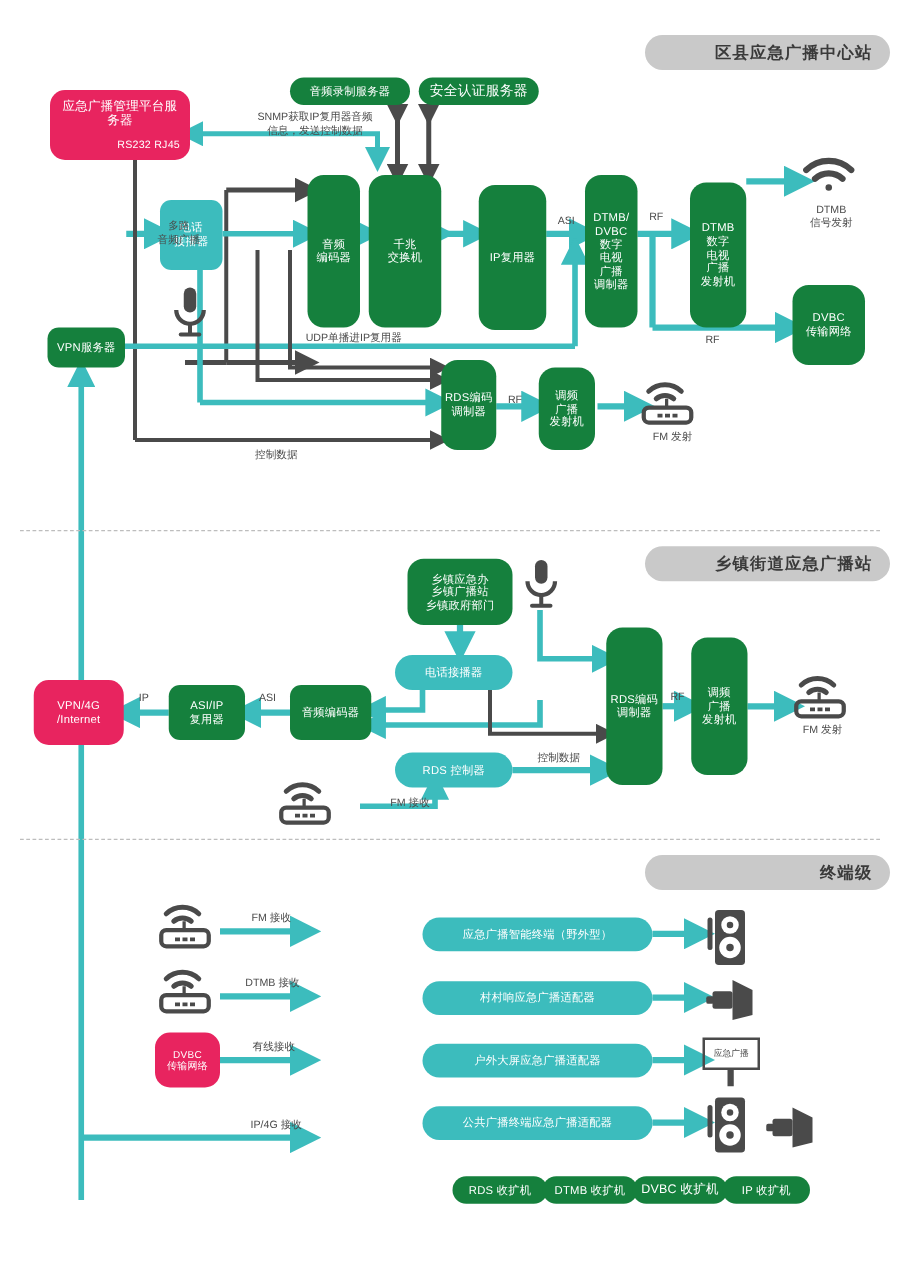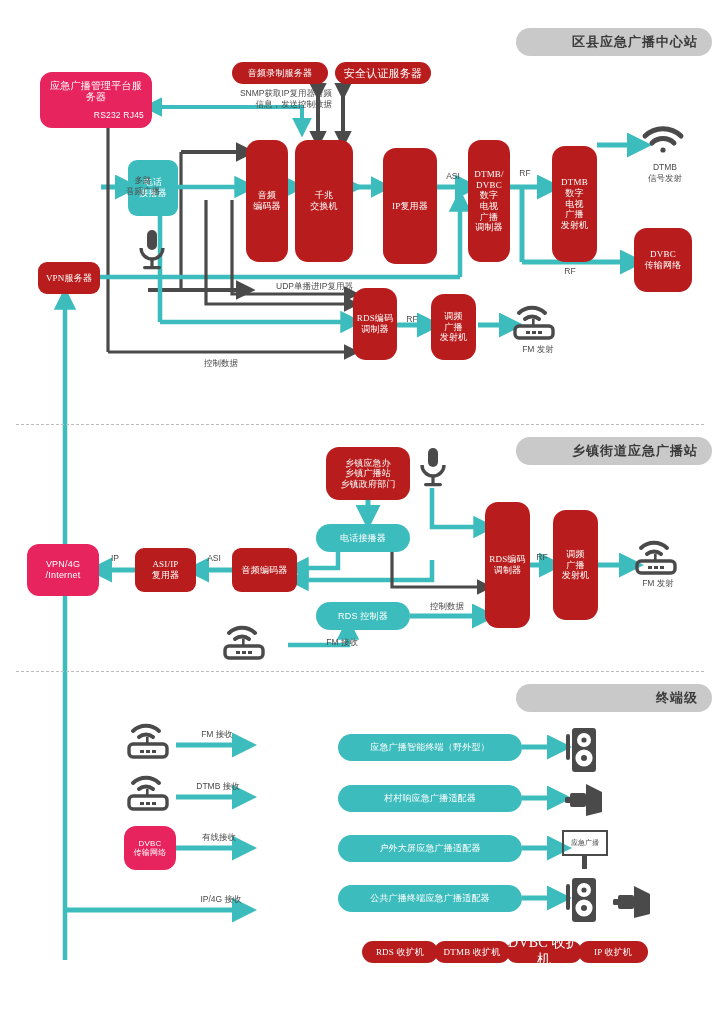--- a/index.html
+++ b/index.html
@@ -5,34 +5,34 @@
   html,body{margin:0;padding:0;background:#ffffff;}
   body{width:720px;height:1010px;position:relative;overflow:hidden;
        font-family:"Liberation Sans","DejaVu Sans",sans-serif;}
 
   #stage{position:absolute;left:0;top:0;width:720px;height:1010px;}
 
   
   .node{position:absolute;box-sizing:border-box;display:flex;align-items:center;
         justify-content:center;text-align:center;color:#fff;line-height:1.18;
         font-size:9px;letter-spacing:.2px;}
-  .gray{background:#b91c1c;border-radius:9px;font-family:Liberation Serif, serif;}
+  .gray{background:#15803d;border-radius:9px;}
   .teal{background:#3cbcbd;border-radius:9px;}
   .red{background:#e8245f;border-radius:12px;}
   .pill{border-radius:999px;}
   .tall{border-radius:13px;}
 
   .section-tag{position:absolute;background:#c9c9c9;color:#3a3a3a;border-radius:999px;
     display:flex;align-items:center;justify-content:flex-end;
     font-size:13px;font-weight:bold;padding-right:14px;box-sizing:border-box;
     letter-spacing:1px;}
 
   .label{position:absolute;color:#4a4a4a;font-size:8.5px;line-height:1.25;
          text-align:center;white-space:pre;}
-  .label.lft{text-align:right;}
+  .label.lft{text-align:center;}
 
   .divider{position:absolute;border-top:1px dashed #bdbdbd;height:0;}
 
   svg.wires{position:absolute;left:0;top:0;width:720px;height:1010px;overflow:visible;}
 
   .ico{position:absolute;}
 </style>
 </head>
 <body>
 
@@ -197,21 +197,21 @@
 调制器</div>
 
   <div class="node gray tall" style="left:431px;top:294px;width:45px;height:66px;white-space:pre;">调频
 广播
 发射机</div>
 
   <div class="label lft" style="left:172px;top:88px;width:160px;">SNMP获取IP复用器音频
 信息，发送控制数据</div>
   <div class="label" style="left:108px;top:133px;width:70px;margin-top:42px;">多路
 音频广播</div>
-  <div class="label lft" style="left:213px;top:265px;width:140px;margin-top:16px;">UDP单播进IP复用器</div>
+  <div class="label lft" style="left:213px;top:265px;width:140px;">UDP单播进IP复用器</div>
   <div class="label" style="left:176px;top:358px;width:90px;">控制数据</div>
   <div class="label" style="left:438px;top:171px;width:30px;">ASI</div>
   <div class="label" style="left:513px;top:168px;width:24px;">RF</div>
   <div class="label" style="left:558px;top:266px;width:24px;">RF</div>
   <div class="label" style="left:400px;top:314px;width:24px;">RF</div>
   <div class="label" style="left:634px;top:162px;width:62px;">DTMB
 信号发射</div>
   <div class="label" style="left:510px;top:344px;width:56px;">FM 发射</div>
 
   <svg class="ico" style="left:132px;top:228px;" width="40" height="46" viewBox="0 0 40 46">
@@ -360,16 +360,16 @@
   </svg>
 
   <svg class="ico" style="left:610px;top:884px;" width="50" height="36" viewBox="0 0 50 36">
     <path d="M24,2 L40,10 L40,30 L24,34 Z" fill="#4a4a4a"></path>
     <rect x="8" y="11" width="16" height="14" rx="2" fill="#4a4a4a"></rect>
     <rect x="3" y="15" width="6" height="6" rx="1.5" fill="#4a4a4a"></rect>
   </svg>
 
   <div class="node gray pill" style="left:362px;top:941px;width:76px;height:22px;font-size:9px;">RDS 收扩机</div>
   <div class="node gray pill" style="left:434px;top:941px;width:76px;height:22px;font-size:9px;">DTMB 收扩机</div>
-  <div class="node gray pill" style="left:506px;top:941px;width:76px;height:22px;font-size:14px;">DVBC 收扩机</div>
+  <div class="node gray pill" style="left:506px;top:941px;width:76px;height:22px;font-size:10px;">DVBC 收扩机</div>
   <div class="node gray pill" style="left:578px;top:941px;width:70px;height:22px;font-size:9px;">IP 收扩机</div>
 
 </div>
 
 </body></html>

